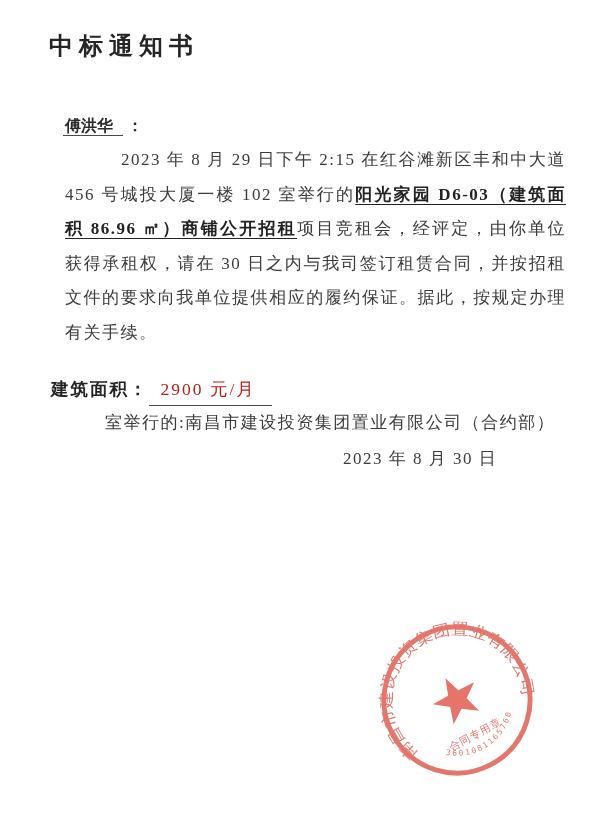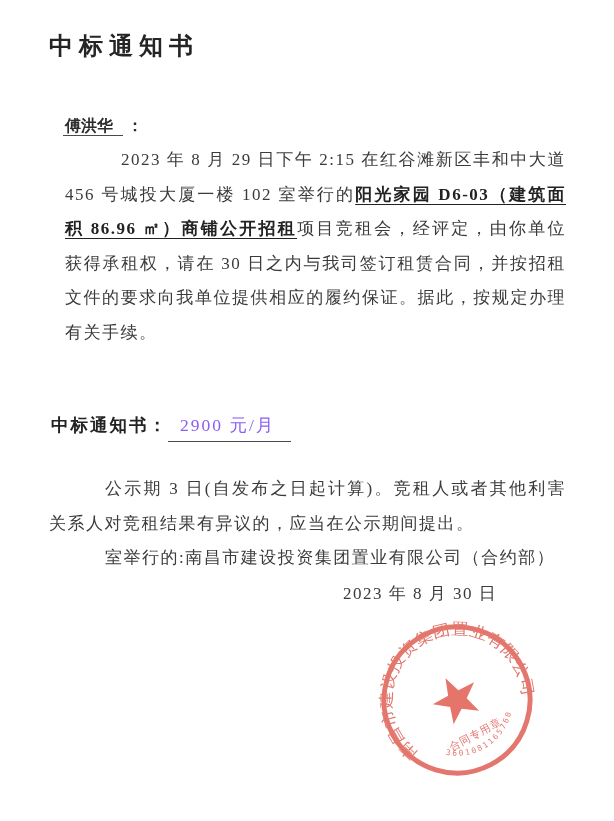--- a/index.html
+++ b/index.html
@@ -52,22 +52,21 @@
     margin:24px 0 0 2px;
     font-size:17.5px;
     line-height:30px;
   }
   .result .label{font-weight:bold;color:#232323;letter-spacing:2px;}
   .result .value{
     display:inline-block;
     border-bottom:1.5px solid #4a4a4a;
     padding:0 16px 1px 12px;
     letter-spacing:2px;
-    color:#8b5cf6;
-    margin-top:36px;
+    color:#b91c1c;
   }
   p.para2{
     margin:30px 0 0 0;
     text-indent:56px;
   }
   .infoline{
     margin-left:56px;
   }
   .issuer{
     margin:60px 0 0 116px;
@@ -98,24 +97,23 @@
 
   <h1 class="title">中标通知书</h1>
 
   <div class="addressee">
     <span class="name">傅洪华</span><span class="colon">：</span>
   </div>
 
   <p class="bodytext para1"><span>2023 年 8 月 29 日下午 2:15 在红谷滩新区丰和中大道 456 号城投大厦一楼 102 室举行的</span><span class="hl">阳光家园 D6-03（建筑面积 86.96 ㎡）商铺公开招租</span><span>项目竞租会，经评定，由你单位获得承租权，请在 30 日之内与我司签订租赁合同，并按招租文件的要求向我单位提供相应的履约保证。据此，按规定办理有关手续。</span></p>
 
   <div class="result">
-    <span class="label">中标通知书：</span><span class="value">2900 元/月</span>
+    <span class="label">建筑面积：</span><span class="value">2900 元/月</span>
   </div>
 
-  <p class="bodytext para2">公示期 3 日(自发布之日起计算)。竞租人或者其他利害关系人对竞租结果有异议的，应当在公示期间提出。</p>
 
   <div class="bodytext infoline">室举行的:南昌市建设投资集团置业有限公司（合约部）</div>
 
   <div class="dateline">2023 年 8 月 30 日</div>
 
   <svg class="seal" viewBox="0 0 200 200" xmlns="http://www.w3.org/2000/svg">
     <g transform="rotate(-28 100 100)" fill="#dd5a4e">
       <circle cx="100" cy="100" r="89" fill="none" stroke="#dd5a4e" stroke-width="6"></circle>
       <polygon points="100,70 107.1,90.3 128.5,90.7 111.4,103.7 117.6,124.3 100,112 82.4,124.3 88.6,103.7 71.5,90.7 92.9,90.3" fill="#e0564b"></polygon>
       <defs>

